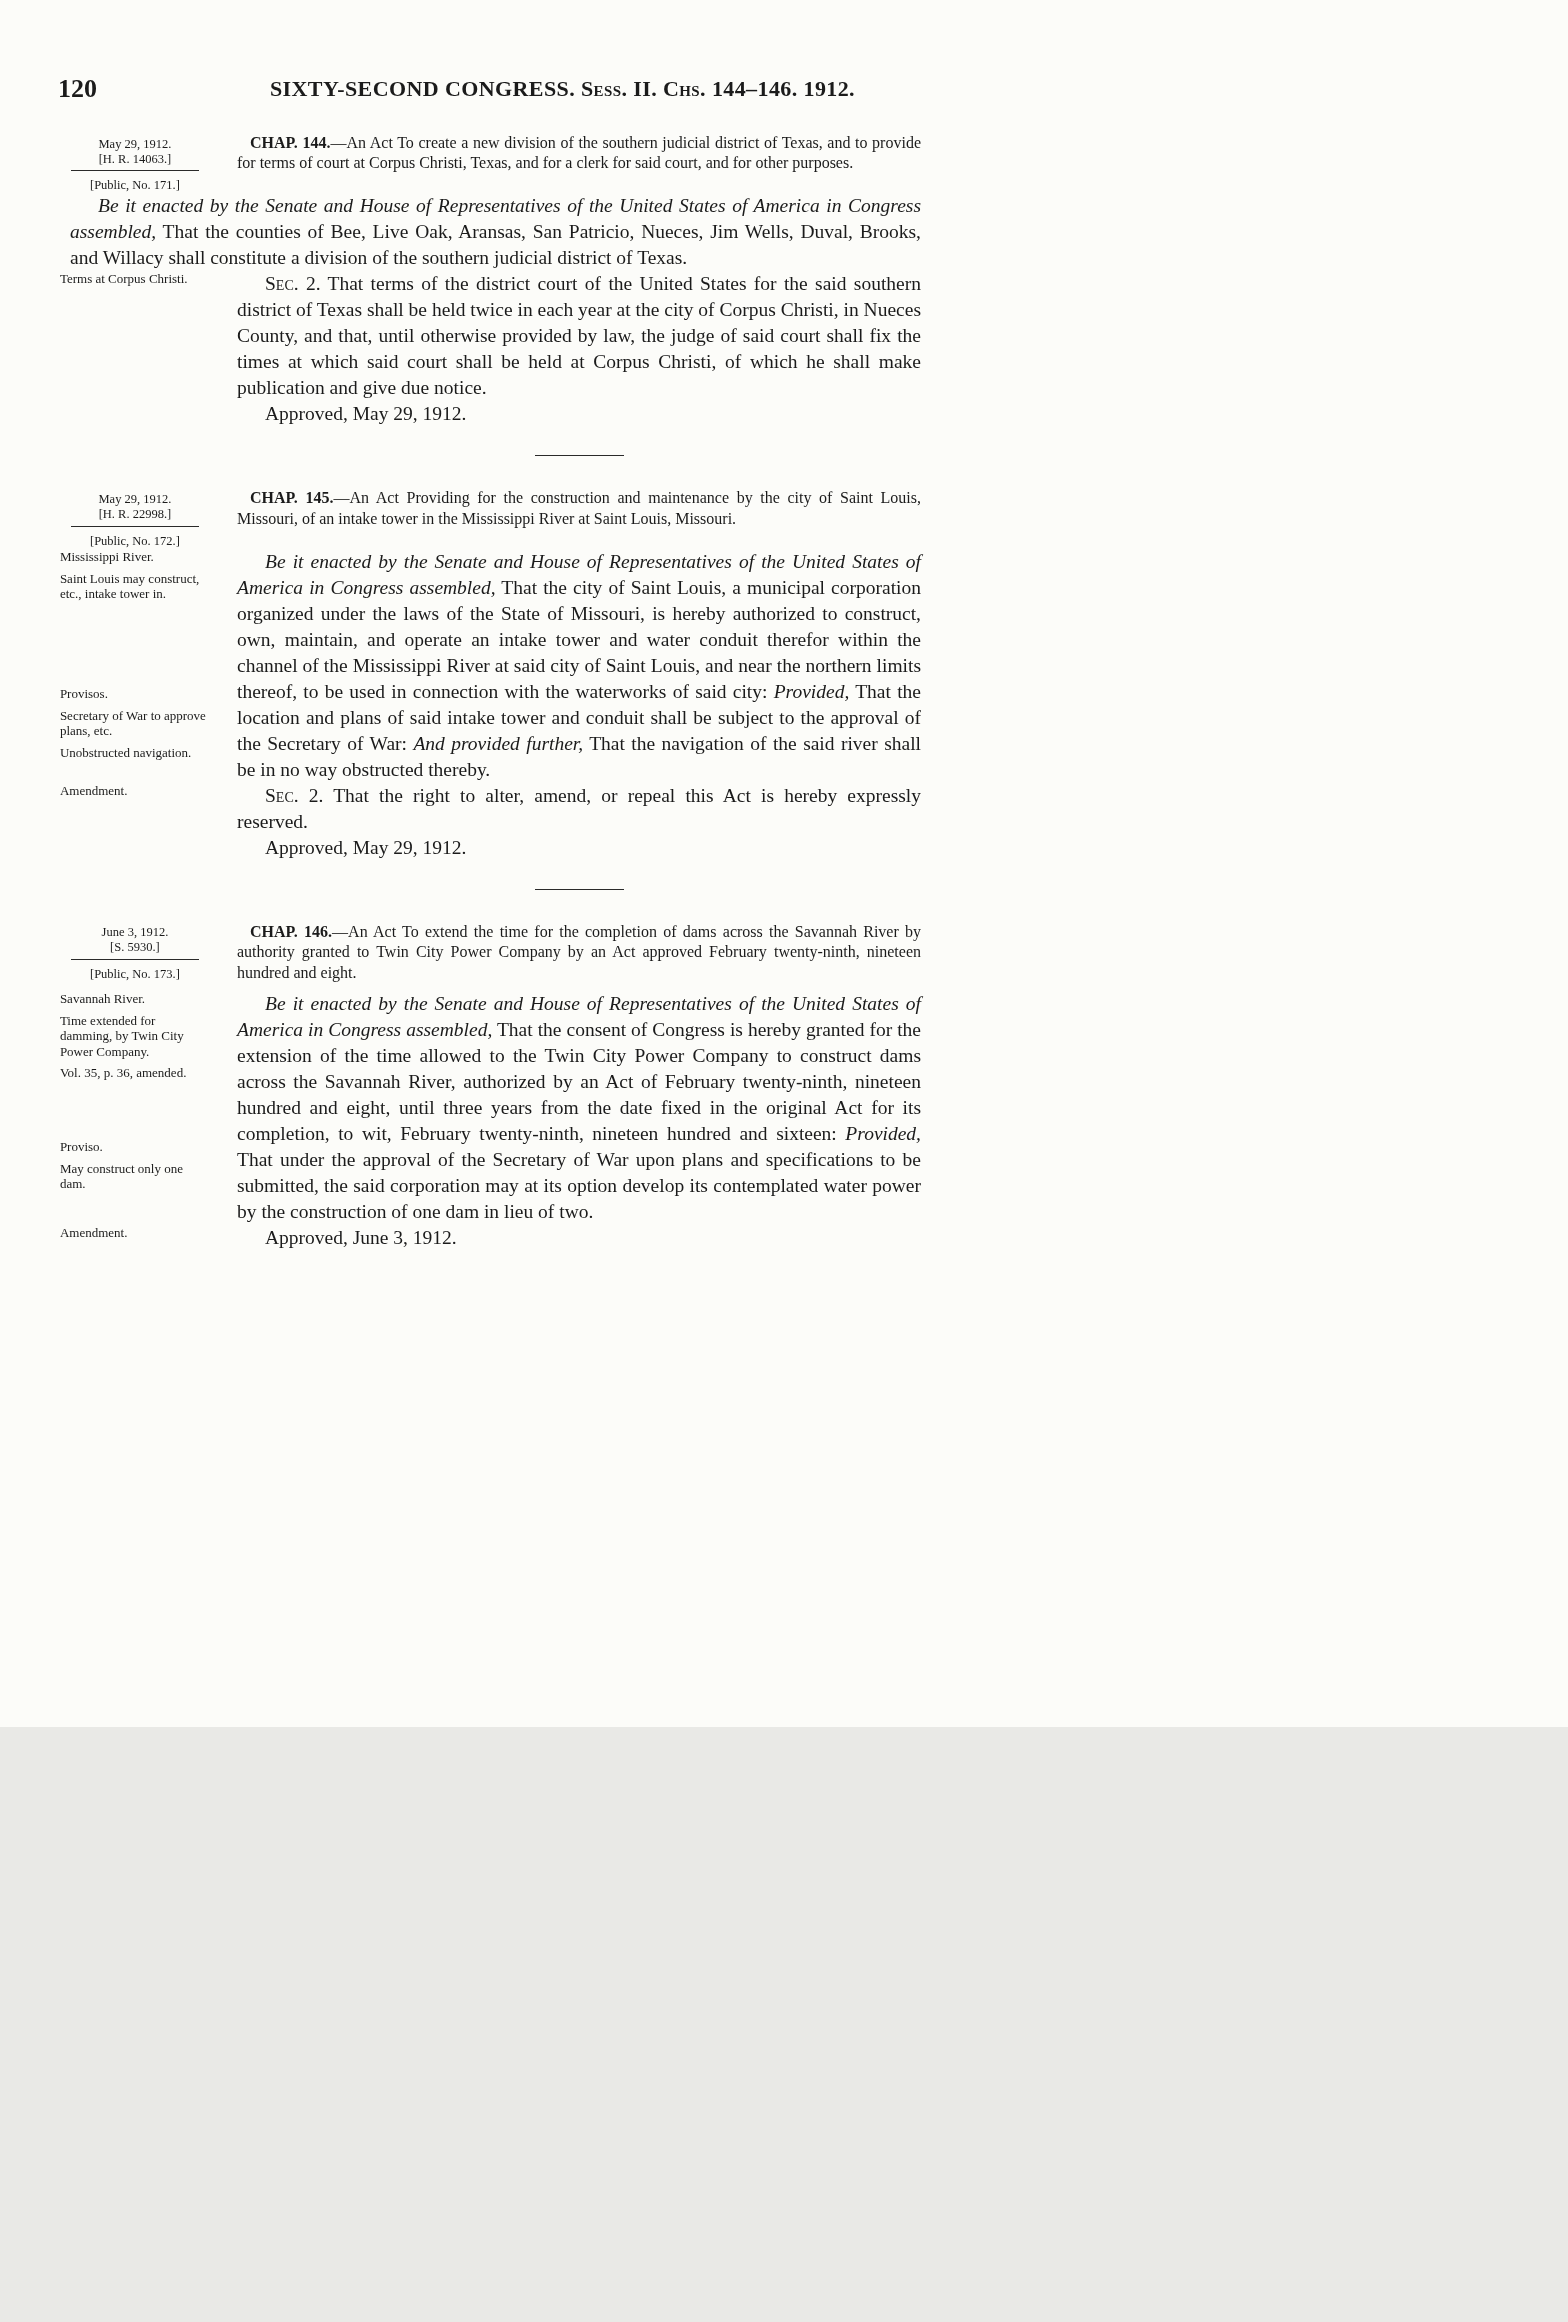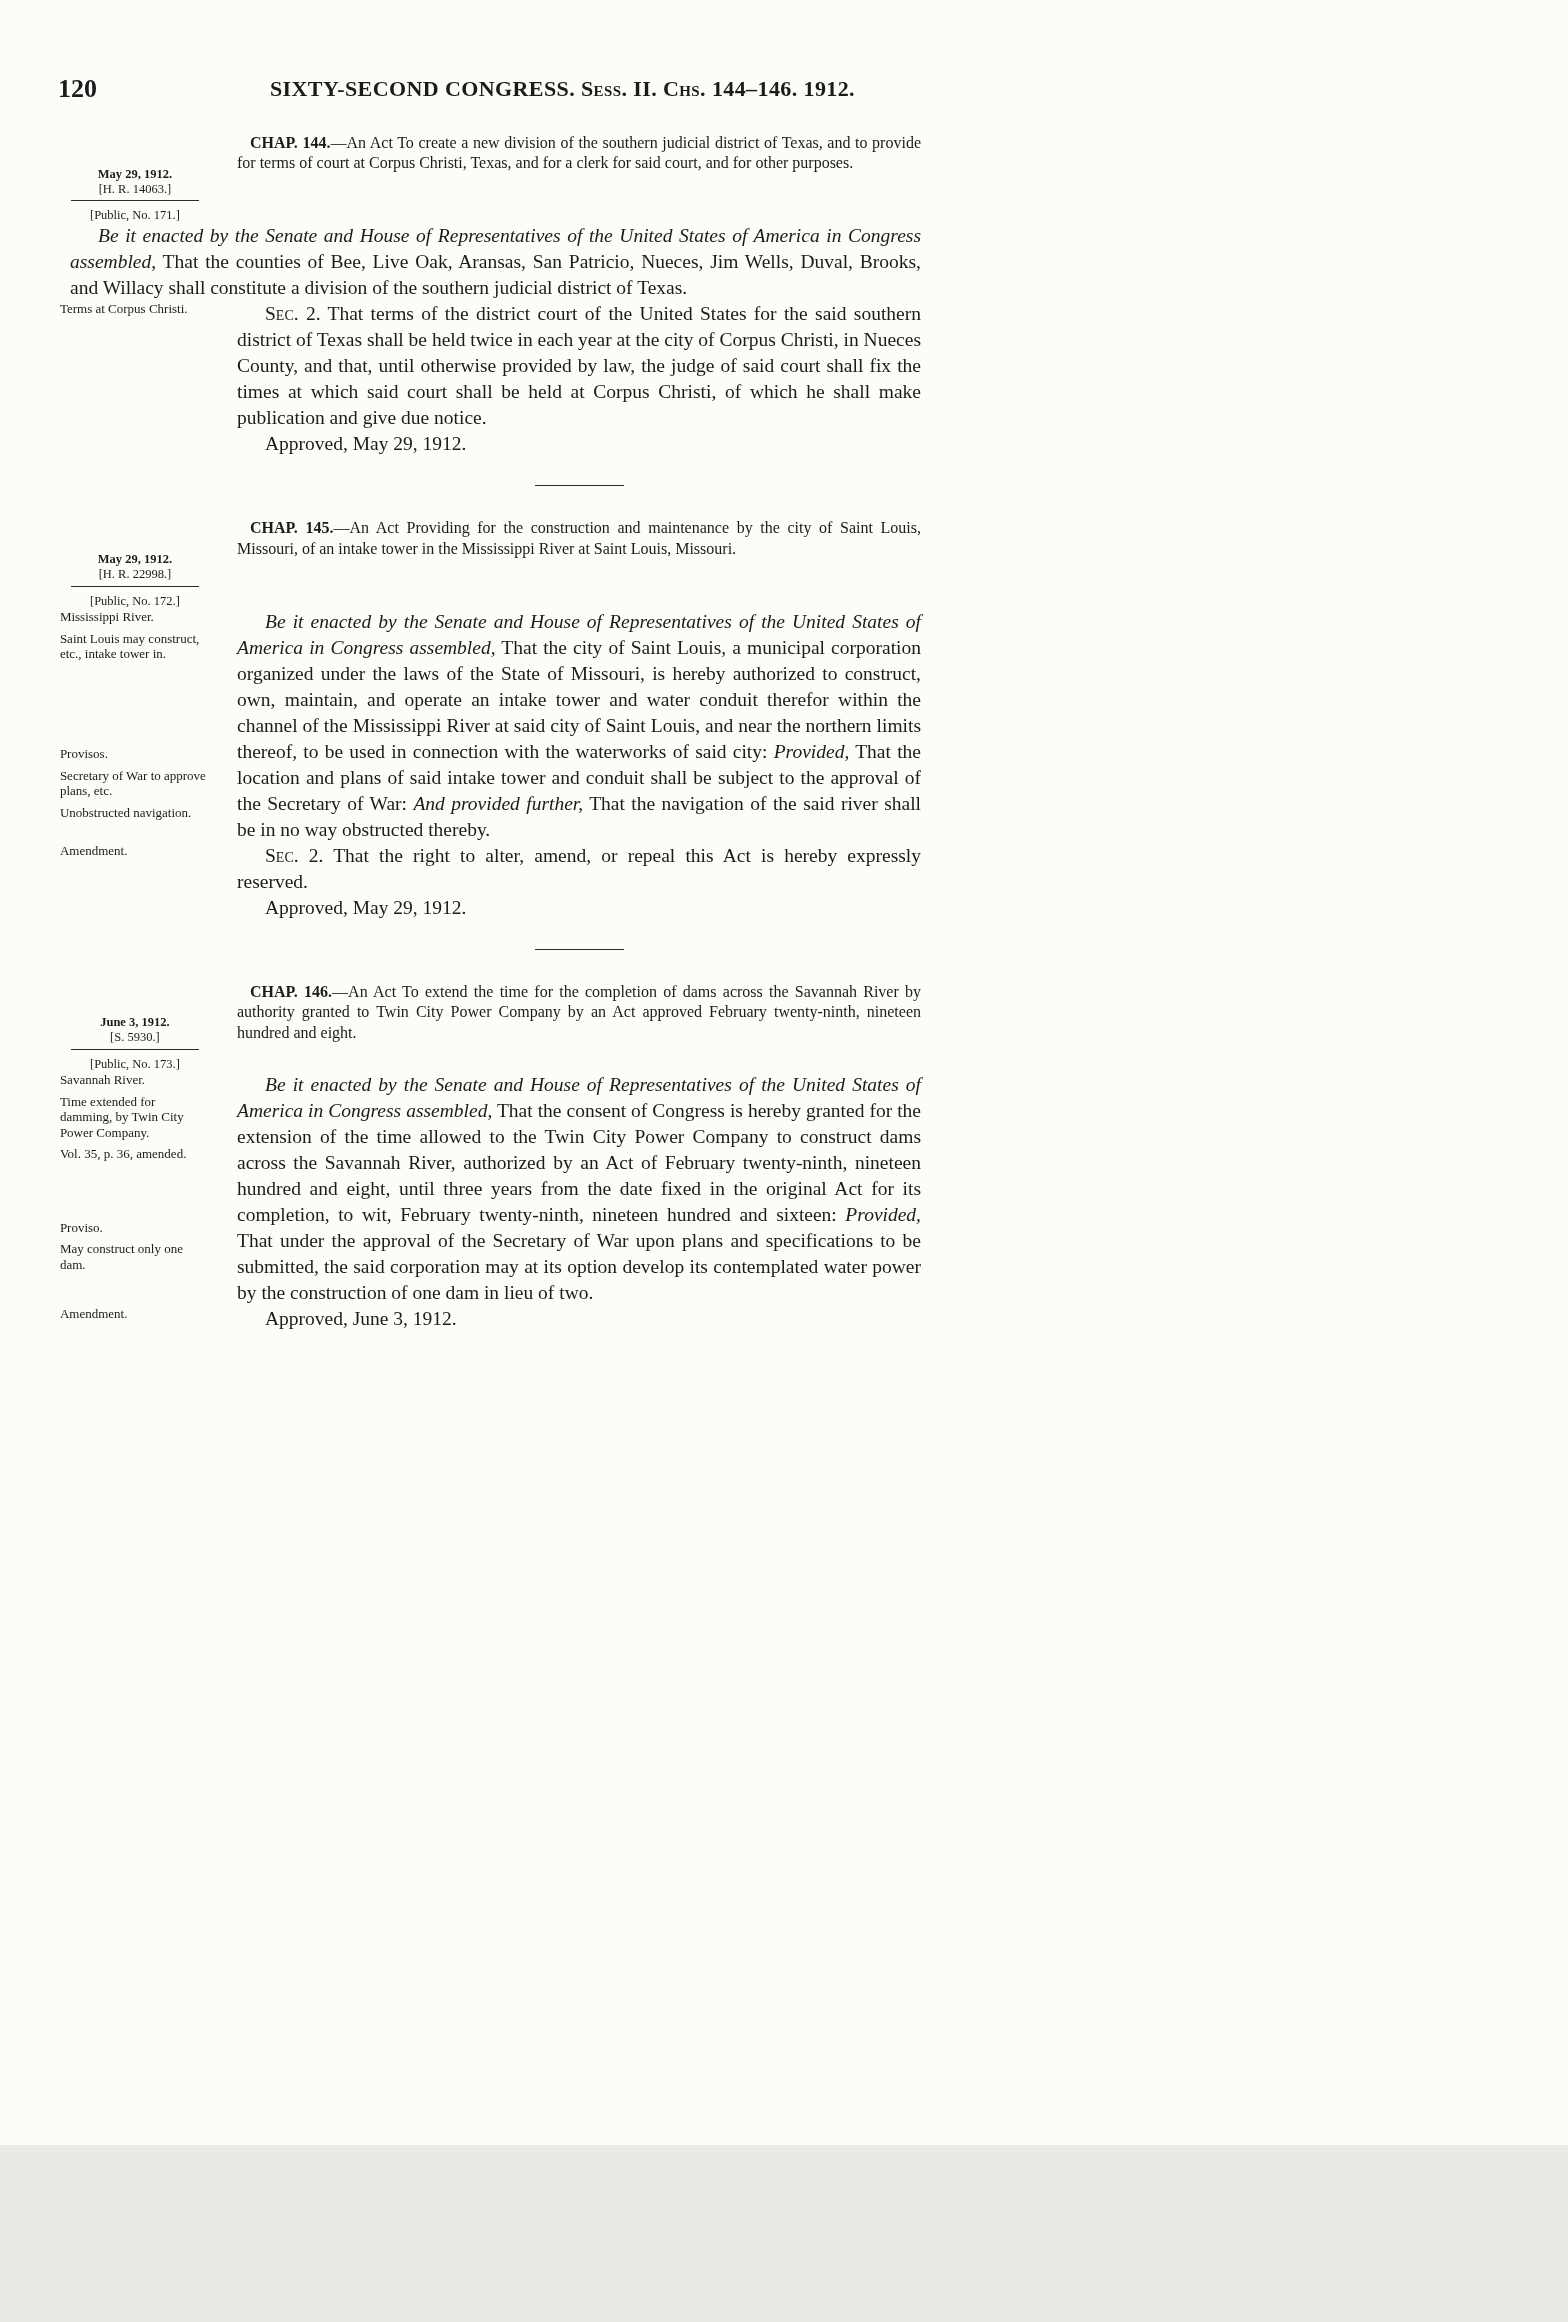--- a/index.html
+++ b/index.html
@@ -1,18 +1,18 @@
 <!DOCTYPE html>
 <html style="font-size:15px"><head>
 <meta charset="utf-8">
 <style>
   * { box-sizing: border-box; }
   body { margin: 0; background: #e9e9e6; }
   .page {
-    width: 1569px; height: 2145px; margin: 0 auto; position: relative;
+    width: 1569px; height: 1727px; margin: 0 auto; position: relative;
     background: #fcfcf9; color: #1b1b1b;
     font-family: "Liberation Serif", "DejaVu Serif", serif;
     overflow: hidden;
   }
   .content { position: absolute; left: 58px; top: 74px; width: 863px; }
 
   
   .page-header { position: relative; height: 35px; margin-bottom: 24px; }
   .page-number { position: absolute; left: 0; top: 0; font-size: 26px; font-weight: bold; }
   .header-title {
@@ -21,21 +21,21 @@
     white-space: nowrap;
   }
 
   
   .row { display: flex; align-items: flex-start; }
   .margin-col { flex: 0 0 167px; width: 167px; padding: 0 15px 0 1.9px; }
   .main-col { flex: 1; min-width: 0; margin-left: 12px; }
 
   
   .headnote { font-size: 12.5px; line-height: 15px; text-align: center; padding-top: 3.7px; }
-  .headnote-date { font-weight: bold; margin-top: 30px; }
+  .headnote-date { font-weight: normal; }
   .headnote-rule { border-bottom: 1.4px solid #2a2a2a; width: 128px; margin: 3.7px auto 0; }
   .headnote-public { margin-top: 7px; }
 
   
   .chap-heading {
     font-size: 16px; line-height: 20.4px; margin: 0 0 8.3px; text-indent: 13px;
     text-align: justify;
   }
   .chap-label { font-weight: bold; }
 

